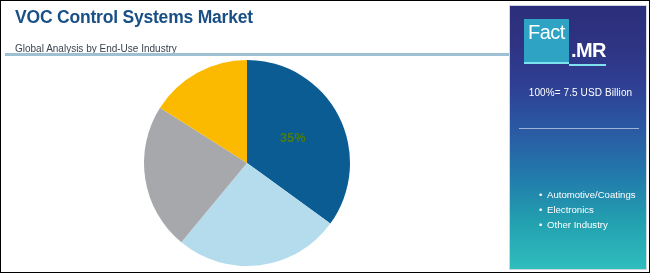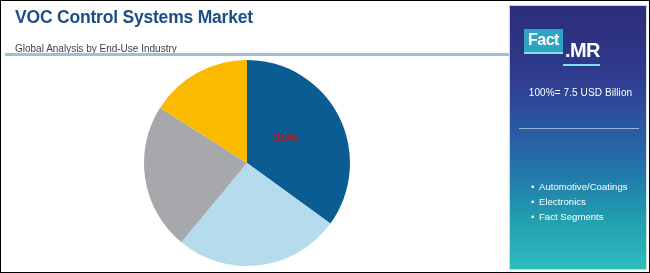--- a/index.html
+++ b/index.html
@@ -30,21 +30,21 @@
   #header-rule{
     position:absolute;left:4px;top:52px;width:504px;height:3px;
     background:#9dc0d3;
   }
 
   
   #chart-area{position:absolute;left:0;top:55px;width:500px;height:218px;}
   #pie-svg{position:absolute;left:142px;top:3px;}
   #pie-label{
     position:absolute;left:265px;top:75px;width:40px;
-    text-align:center;color:#b91c1c;font-size:12.5px;font-weight:bold;
+    text-align:right;color:#4d7c0f;font-size:12.5px;font-weight:bold;
     letter-spacing:0.3px;
   }
 
   
   #side-panel{
     position:absolute;left:508px;top:4px;width:138px;height:265px;
     box-sizing:border-box;
     border:1px solid #cfd6de;
     background:linear-gradient(180deg,
        #2b2e7a 0%,
@@ -54,42 +54,42 @@
        #2279ab 64%,
        #23a0b0 82%,
        #2ebdbd 100%);
     overflow:hidden;
   }
   #logo-box{
     position:absolute;left:14px;top:11px;
     display:flex;align-items:center;
   }
   .logo-fact{
-    background:#2ea3c4;color:#ffffff;font-weight:bold;
-    font-size:16px;line-height:1;padding:3px 4px 4px 4px;
+    background:#2ea3c4;color:#ffffff;font-weight:normal;
+    font-size:20px;line-height:1;padding:3px 4px 20px 4px;
     letter-spacing:-0.5px;
     border-bottom:2px solid #7fe3ef;
   }
   .logo-mr{
     color:#ffffff;font-weight:bold;font-size:20px;line-height:1;
     padding-left:2px;letter-spacing:-0.5px;
     border-bottom:2px solid #7fe3ef;
     padding-bottom:4px;padding-top:3px;margin-top:20px;
   }
   #panel-value{
     position:absolute;left:13px;top:81px;right:8px;
     color:#ffffff;font-size:10px;letter-spacing:0.1px;text-align:center;
   }
   #panel-divider{
     position:absolute;left:9px;top:122px;width:120px;height:1px;
     background:rgba(255,255,255,0.55);
   }
   #bullet-list{
     position:absolute;left:13px;top:165px;right:6px;
-    list-style:none;margin:8px;padding:0;
+    list-style:none;margin:16px;padding:0;
   }
   #bullet-list li{
     color:#ffffff;font-size:9.6px;line-height:15px;
     position:relative;padding-left:8px;white-space:nowrap;
   }
   #bullet-list li::before{
     content:"\2022";position:absolute;left:0;top:0;color:#ffffff;
   }
   #panel-url{
     position:absolute;left:0;right:0;bottom:9px;
@@ -127,18 +127,18 @@
       <span class="logo-mr">.MR</span>
     </div>
 
     <div id="panel-value">100%= 7.5 USD Billion</div>
 
     <div id="panel-divider"></div>
 
     <ul id="bullet-list">
         <li>Automotive/Coatings</li>
         <li>Electronics</li>
-        <li>Fact Segments</li>
+        <li>Other Industry</li>
       </ul>
 
   </div>
 
 </div>
 
 </body></html>

